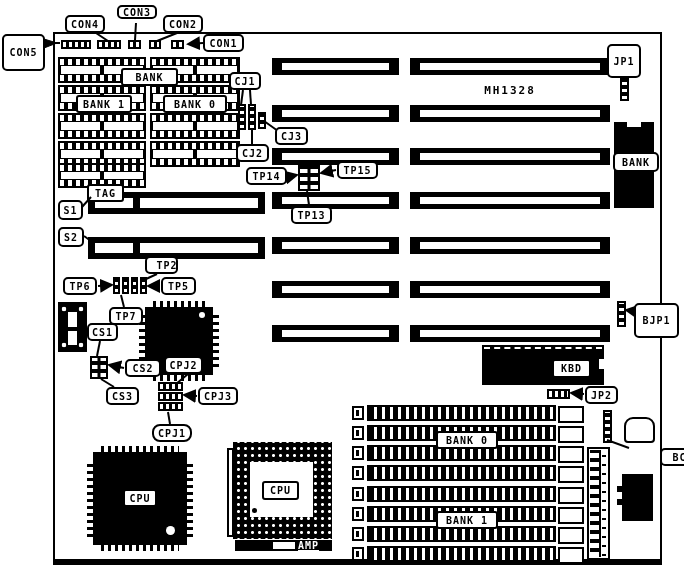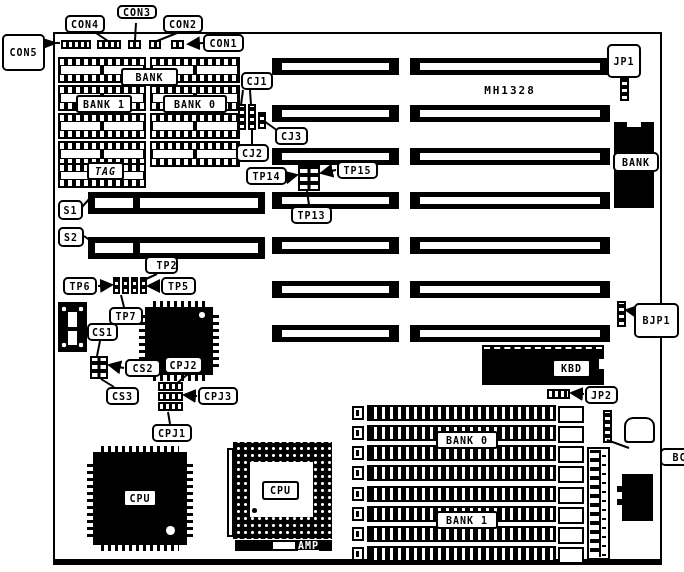--- a/index.html
+++ b/index.html
@@ -149,21 +149,21 @@
       <i></i>
     </div>
 
   <div class="dip" style="left:58px; top:163px; width:88px; height:25px;">
       <i></i>
     </div>
 
   <div class="lbl" style="left:121px; top:68px; width:57px; height:18px;">BANK</div>
   <div class="lbl" style="left:76px;  top:95px; width:56px; height:18px;">BANK 1</div>
   <div class="lbl" style="left:163px; top:95px; width:64px; height:18px;">BANK 0</div>
-  <div class="lbl" style="left:87px;  top:162px;width:37px; height:18px;font-style:italic;">TAG</div>
+  <div class="lbl" style="left:87px;  top:184px;width:37px; height:18px;">TAG</div>
 
   <div class="pincol" style="left:238px; top:104px; width:8px; height:26px;"></div>
   <div class="pincol" style="left:248px; top:104px; width:8px; height:26px;"></div>
   <div class="pincol" style="left:258px; top:112px; width:8px; height:17px;"></div>
 
   <div class="pingrid" style="left:298px; top:164px; width:22px; height:27px;"></div>
 
   <div class="slot" style="left:272px; top:58px;  width:127px; height:17px;">
       <div class="win" style="left:10px; right:10px;"></div>
     </div>
@@ -344,37 +344,37 @@
     <line x1="584" y1="394" x2="571" y2="393" stroke-width="2" marker-end="url(#arw)"></line>
     <line x1="633" y1="311" x2="626" y2="310" stroke-width="2" marker-end="url(#arw)"></line>
     <line x1="629" y1="448" x2="607" y2="440" stroke-width="2"></line>
   </svg>
 
   <div class="co" style="left:2px;   top:34px;  width:43px; height:37px;">CON5</div>
   <div class="co" style="left:65px;  top:15px;  width:40px; height:18px;">CON4</div>
   <div class="co" style="left:117px; top:5px;   width:40px; height:14px;">CON3</div>
   <div class="co" style="left:163px; top:15px;  width:40px; height:18px;">CON2</div>
   <div class="co" style="left:203px; top:34px;  width:41px; height:18px;">CON1</div>
-  <div class="co" style="left:241px; top:72px;  width:32px; height:18px;">CJ1</div>
+  <div class="co" style="left:229px; top:72px;  width:32px; height:18px;">CJ1</div>
   <div class="co" style="left:236px; top:144px; width:33px; height:18px;">CJ2</div>
   <div class="co" style="left:275px; top:127px; width:33px; height:18px;">CJ3</div>
   <div class="co" style="left:246px; top:167px; width:41px; height:18px;">TP14</div>
   <div class="co" style="left:337px; top:161px; width:41px; height:18px;">TP15</div>
   <div class="co" style="left:291px; top:206px; width:41px; height:18px;">TP13</div>
   <div class="co" style="left:58px;  top:200px; width:25px; height:20px;">S1</div>
   <div class="co" style="left:58px;  top:227px; width:26px; height:20px;">S2</div>
   <div class="co" style="left:145px; top:256px; width:33px; height:18px;padding-left:11px;">TP2</div>
   <div class="co" style="left:63px;  top:277px; width:34px; height:18px;">TP6</div>
   <div class="co" style="left:161px; top:277px; width:35px; height:18px;">TP5</div>
   <div class="co" style="left:109px; top:307px; width:34px; height:18px;">TP7</div>
   <div class="co" style="left:87px;  top:323px; width:31px; height:18px;">CS1</div>
   <div class="co" style="left:125px; top:359px; width:36px; height:18px;">CS2</div>
   <div class="co" style="left:106px; top:387px; width:33px; height:18px;">CS3</div>
   <div class="co" style="left:164px; top:356px; width:39px; height:18px;">CPJ2</div>
   <div class="co" style="left:198px; top:387px; width:40px; height:18px;">CPJ3</div>
-  <div class="co" style="left:152px; top:424px; width:40px; height:18px;">CPJ1</div>
+  <div class="co" style="left:152px; top:424px; width:40px; height:18px;border-radius:8px;">CPJ1</div>
   <div class="co" style="left:607px; top:44px;  width:34px; height:34px;">JP1</div>
   <div class="co" style="left:613px; top:152px; width:46px; height:20px;">BANK</div>
   <div class="co" style="left:634px; top:303px; width:45px; height:35px;">BJP1</div>
   <div class="co" style="left:585px; top:386px; width:33px; height:18px;">JP2</div>
   <div class="co" style="left:616px; top:448px; width:60px; height:18px;margin-left:44px;">BCON1</div>
 
 </div>
 
 </body></html>

